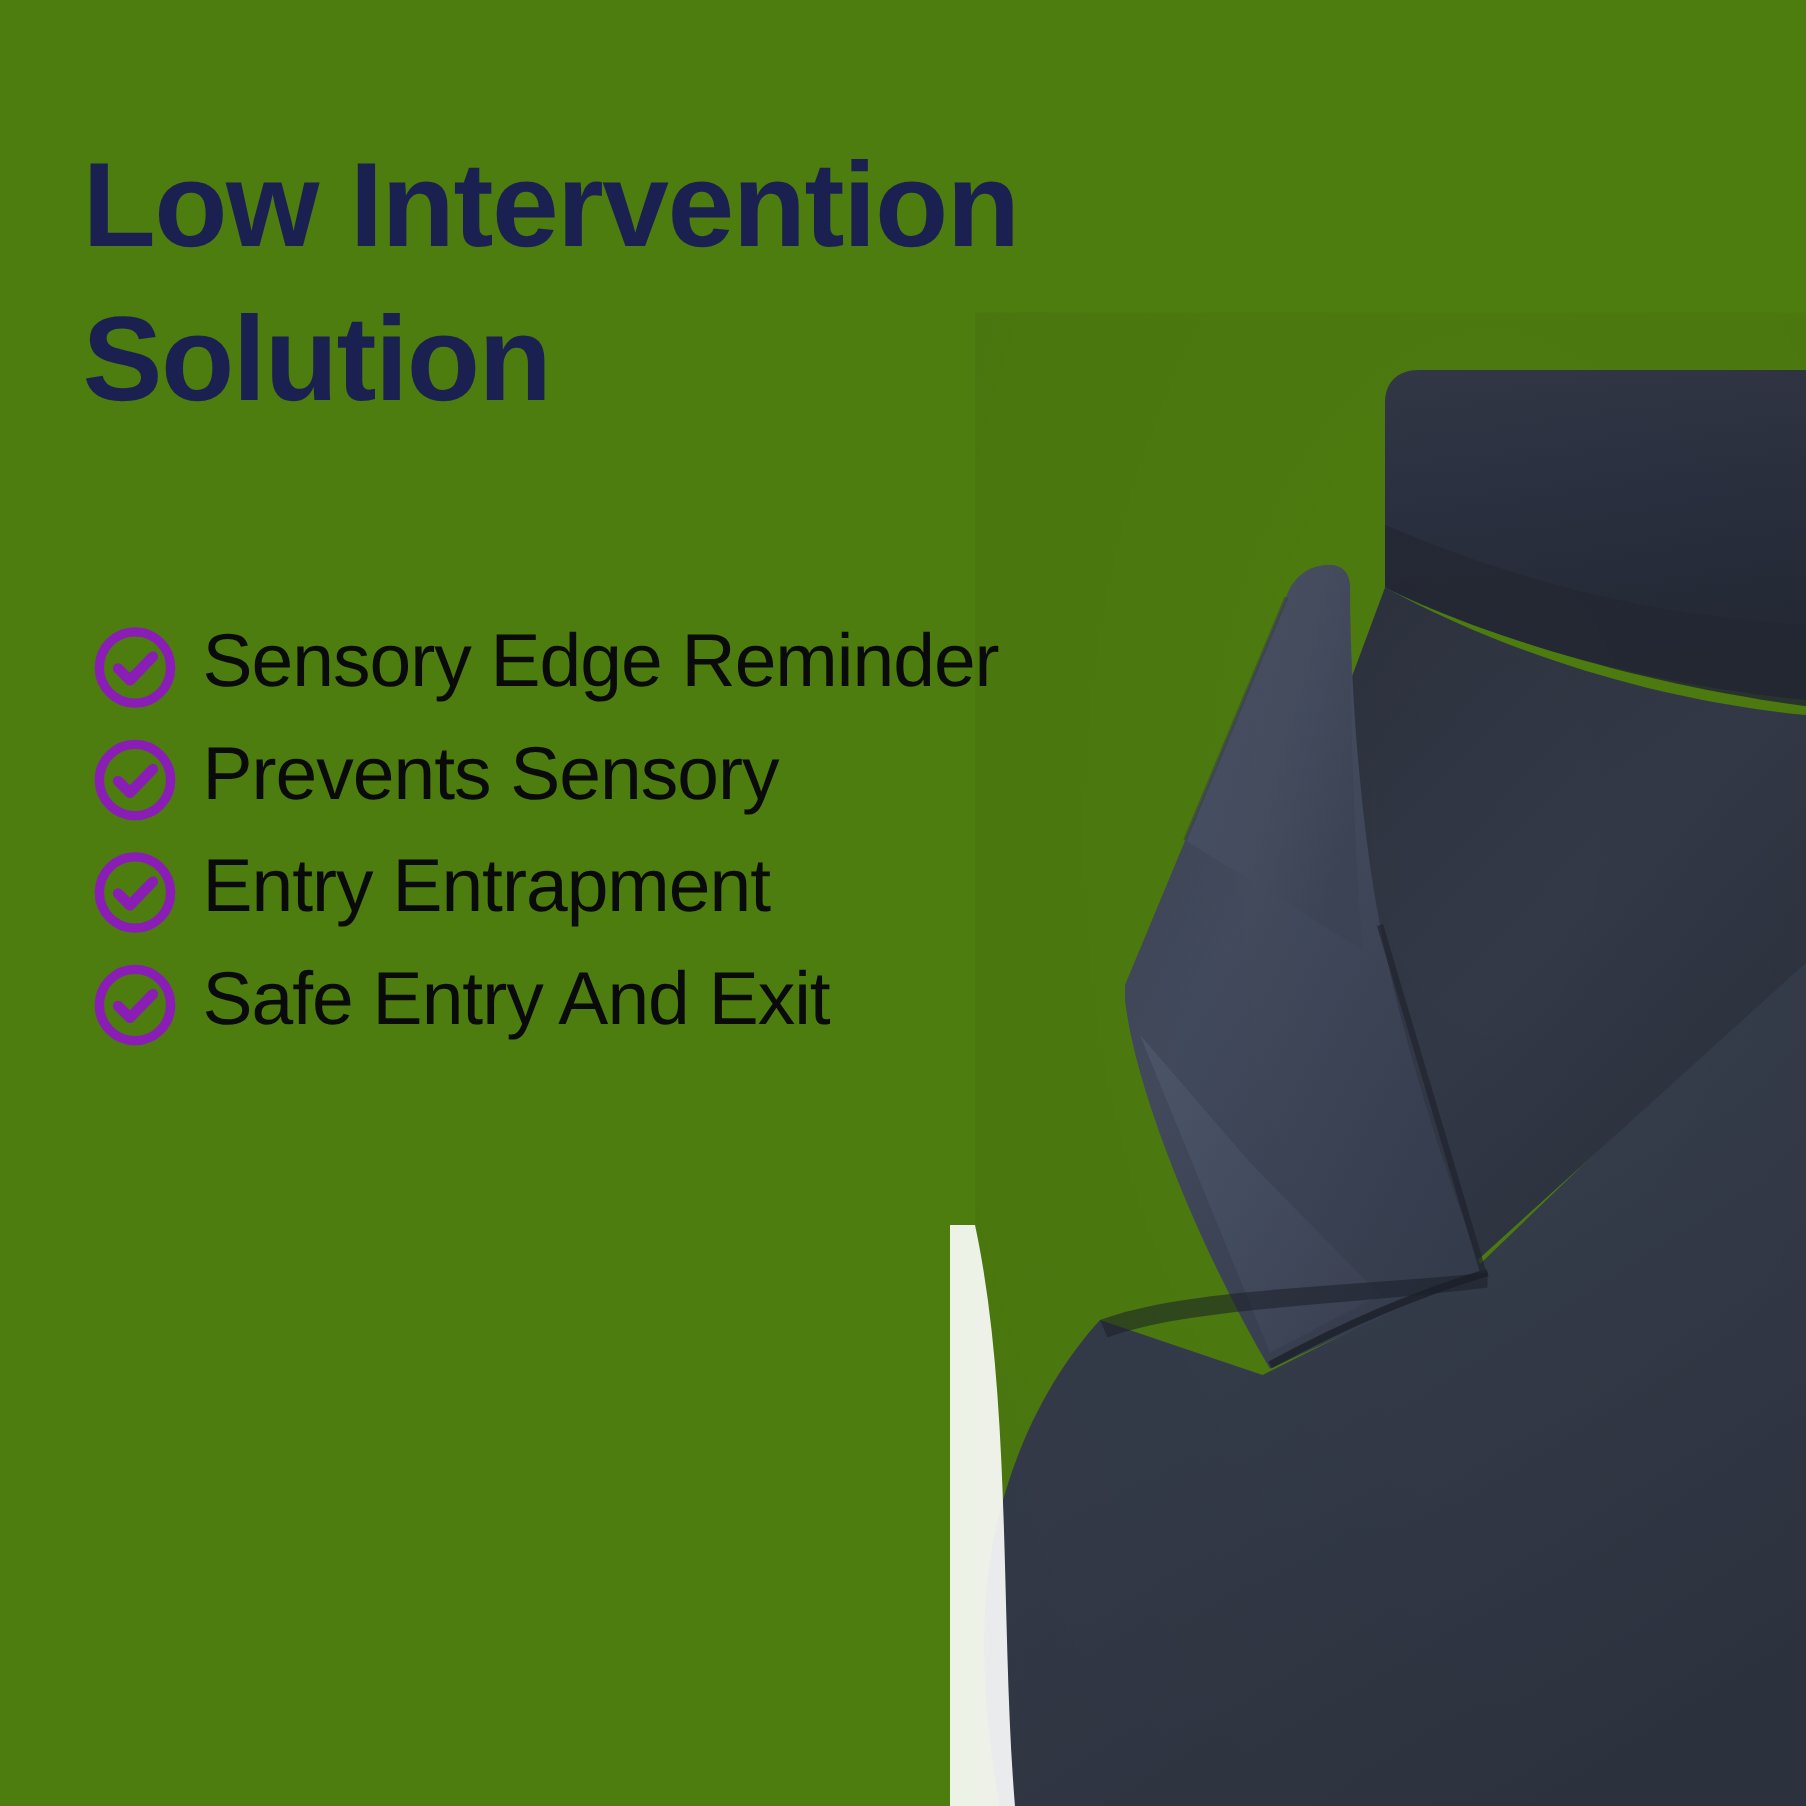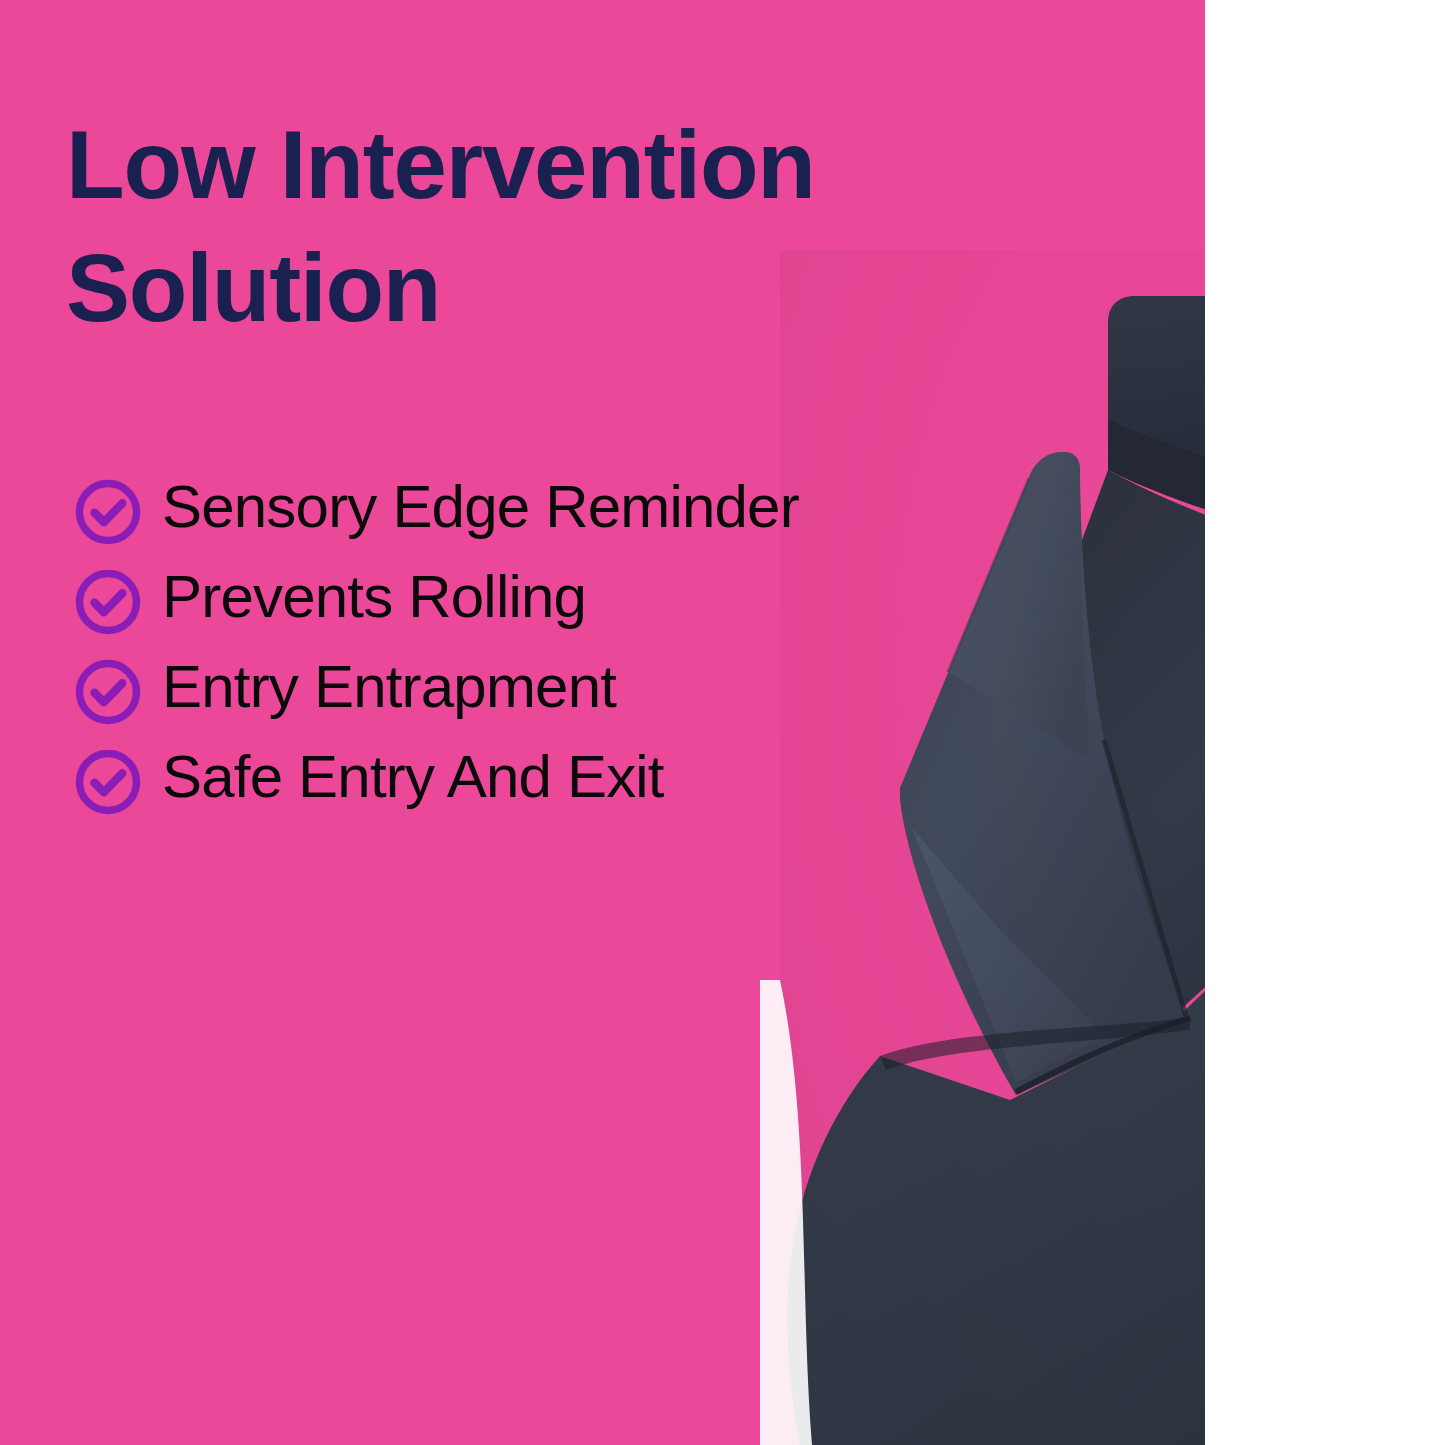--- a/index.html
+++ b/index.html
@@ -11,23 +11,23 @@
     overflow: hidden;
   }
 
   body {
     font-family: "Liberation Sans", sans-serif;
     position: relative;
   }
 
   #canvas {
     position: relative;
-    width: 1205px;
+    width: 1445px;
     height: 1445px;
-    background: #ec4899;
+    background: #4d7c0f;
     overflow: hidden;
   }
 
   
   .product-photo {
     position: absolute;
     top: 0;
     left: 0;
     width: 1445px;
     height: 1445px;
@@ -45,21 +45,21 @@
     font-weight: 700;
     letter-spacing: -1.2px;
     color: #1a2050;
     white-space: pre-line;
   }
 
   
   .feature-list {
     position: absolute;
     left: 72px;
-    top: 472px;
+    top: 494px;
     width: 820px;
   }
 
   .feature-row {
     display: flex;
     align-items: flex-start;
     margin-bottom: 18px;
   }
 
   .feature-icon {
@@ -235,21 +235,21 @@
       <span class="feature-label">Sensory Edge Reminder</span>
     </li>
 
     <li class="feature-row">
       <span class="feature-icon">
         <svg viewBox="0 0 48 48" xmlns="http://www.w3.org/2000/svg">
           <circle cx="24" cy="24" r="19" fill="none" stroke="#8A1DB5" stroke-width="5"></circle>
           <path d="M15 24.5 L21.3 30.8 L33.5 18.2" fill="none" stroke="#8A1DB5" stroke-width="5.6" stroke-linecap="round" stroke-linejoin="round"></path>
         </svg>
       </span>
-      <span class="feature-label">Prevents Rolling</span>
+      <span class="feature-label">Prevents Sensory</span>
     </li>
 
     <li class="feature-row">
       <span class="feature-icon">
         <svg viewBox="0 0 48 48" xmlns="http://www.w3.org/2000/svg">
           <circle cx="24" cy="24" r="19" fill="none" stroke="#8A1DB5" stroke-width="5"></circle>
           <path d="M15 24.5 L21.3 30.8 L33.5 18.2" fill="none" stroke="#8A1DB5" stroke-width="5.6" stroke-linecap="round" stroke-linejoin="round"></path>
         </svg>
       </span>
       <span class="feature-label">Entry Entrapment</span>

